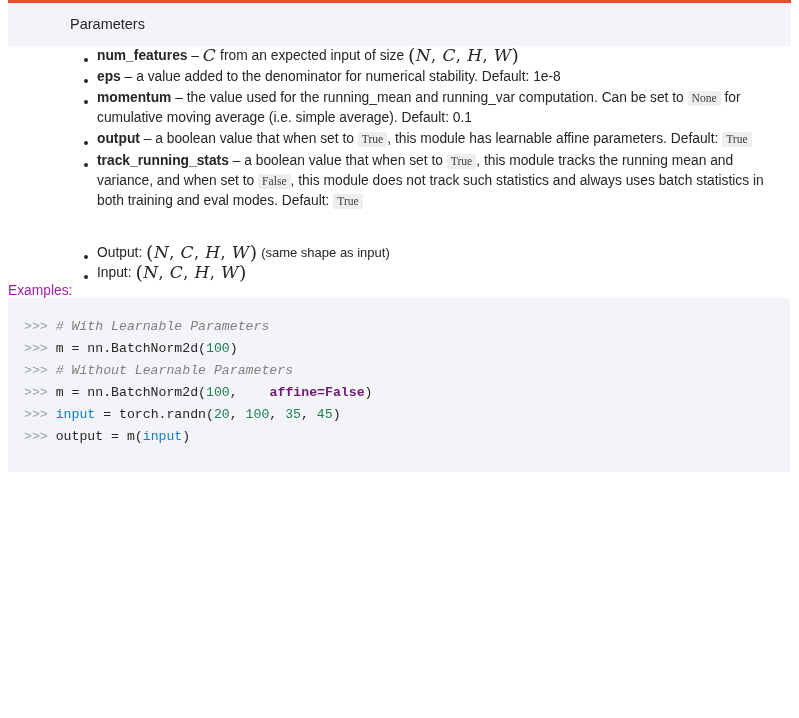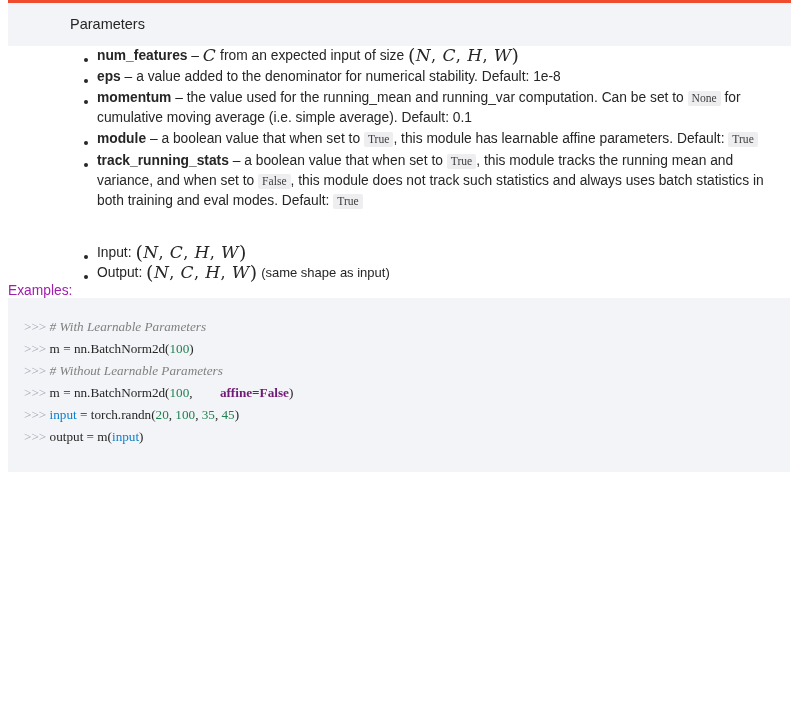--- a/index.html
+++ b/index.html
@@ -122,21 +122,21 @@
     margin: 0 9px 0 8px;
     background: #f3f4f7;
     padding: 18px 0 24px 0;
     font-family: "Liberation Mono", "DejaVu Sans Mono", monospace;
     font-size: 13.2px;
     line-height: 22px;
     color: #262626;
     white-space: pre;
     overflow: hidden;
   }
-  .codeblock .cl { padding-left: 16px; display: block; font-family: Liberation Serif, serif; }
+  .codeblock .cl { padding-left: 16px; display: block; }
   .tok-prompt  { color: #9ba0b0; }
   .tok-comment { color: #808080; font-style: italic; }
   .tok-num     { color: #208050; }
   .tok-name    { color: #0b7ec9; }
   .tok-plain   { color: #262626; }
   .tok-bold    { color: #701a75; font-weight: 700; margin-left: 24px; }
   .tok-punct   { color: #262626; }
 </style>
 </head>
 <body>
@@ -145,33 +145,33 @@
 
   <section>
     <div class="field-block">
       <div class="field-title">Parameters</div>
     </div>
     <div class="field-body">
       <ul class="doc-list params" id="params-list">
           <li><span class="param-name">num_features</span><span class="dash"> –</span> <span class="math"><span>C</span></span><span> from an expected input of size </span> <span class="math"><span class="paren">(</span><span>N</span><span class="comma">,</span><span> </span><span>C</span><span class="comma">,</span><span> </span><span>H</span><span class="comma">,</span><span> </span><span>W</span><span class="paren">)</span></span></li>
           <li><span class="param-name">eps</span><span class="dash"> –</span><span> a value added to the denominator for numerical stability. Default: 1e-8</span></li>
           <li><span class="param-name">momentum</span><span class="dash"> –</span><span> the value used for the running_mean and running_var computation. Can be set to </span><code class="lit">None</code><span> for cumulative moving average (i.e. simple average). Default: 0.1</span></li>
-          <li><span class="param-name">module</span><span class="dash"> –</span><span> a boolean value that when set to </span><code class="lit">True</code><span>, this module has learnable affine parameters. Default: </span><code class="lit">True</code></li>
+          <li><span class="param-name">output</span><span class="dash"> –</span><span> a boolean value that when set to </span><code class="lit">True</code><span>, this module has learnable affine parameters. Default: </span><code class="lit">True</code></li>
           <li><span class="param-name">track_running_stats</span><span class="dash"> –</span><span> a boolean value that when set to </span><code class="lit">True</code><span>, this module tracks the running mean and variance, and when set to </span><code class="lit">False</code><span>, this module does not track such statistics and always uses batch statistics in both training and eval modes. Default: </span><code class="lit">True</code></li>
         </ul>
     </div>
   </section>
 
   <div class="gap-after-params"></div>
 
   <section>
     <div class="field-body">
       <ul class="doc-list shape-list" id="shape-list">
+          <li><span class="shape-label">Output:</span> <span class="math"><span class="paren">(</span><span>N</span><span class="comma">,</span><span> </span><span>C</span><span class="comma">,</span><span> </span><span>H</span><span class="comma">,</span><span> </span><span>W</span><span class="paren">)</span></span><span class="same-shape"> (same shape as input)</span></li>
           <li><span class="shape-label">Input:</span> <span class="math"><span class="paren">(</span><span>N</span><span class="comma">,</span><span> </span><span>C</span><span class="comma">,</span><span> </span><span>H</span><span class="comma">,</span><span> </span><span>W</span><span class="paren">)</span></span></li>
-          <li><span class="shape-label">Output:</span> <span class="math"><span class="paren">(</span><span>N</span><span class="comma">,</span><span> </span><span>C</span><span class="comma">,</span><span> </span><span>H</span><span class="comma">,</span><span> </span><span>W</span><span class="paren">)</span></span><span class="same-shape"> (same shape as input)</span></li>
         </ul>
     </div>
   </section>
 
   <section>
     <div class="examples-label">Examples:</div>
     <div class="codeblock" id="code-block"><span class="cl"><span class="tok-prompt">&gt;&gt;&gt; </span><span class="tok-comment"># With Learnable Parameters</span></span><span class="cl"><span class="tok-prompt">&gt;&gt;&gt; </span><span class="tok-plain">m = nn.BatchNorm2d(</span><span class="tok-num">100</span><span class="tok-punct">)</span></span><span class="cl"><span class="tok-prompt">&gt;&gt;&gt; </span><span class="tok-comment"># Without Learnable Parameters</span></span><span class="cl"><span class="tok-prompt">&gt;&gt;&gt; </span><span class="tok-plain">m = nn.BatchNorm2d(</span><span class="tok-num">100</span><span class="tok-punct">, </span><span class="tok-bold">affine=False</span><span class="tok-punct">)</span></span><span class="cl"><span class="tok-prompt">&gt;&gt;&gt; </span><span class="tok-name">input</span><span class="tok-plain"> = torch.randn(</span><span class="tok-num">20</span><span class="tok-punct">, </span><span class="tok-num">100</span><span class="tok-punct">, </span><span class="tok-num">35</span><span class="tok-punct">, </span><span class="tok-num">45</span><span class="tok-punct">)</span></span><span class="cl"><span class="tok-prompt">&gt;&gt;&gt; </span><span class="tok-plain">output = m(</span><span class="tok-name">input</span><span class="tok-punct">)</span></span></div>
   </section>
 
 </div>

